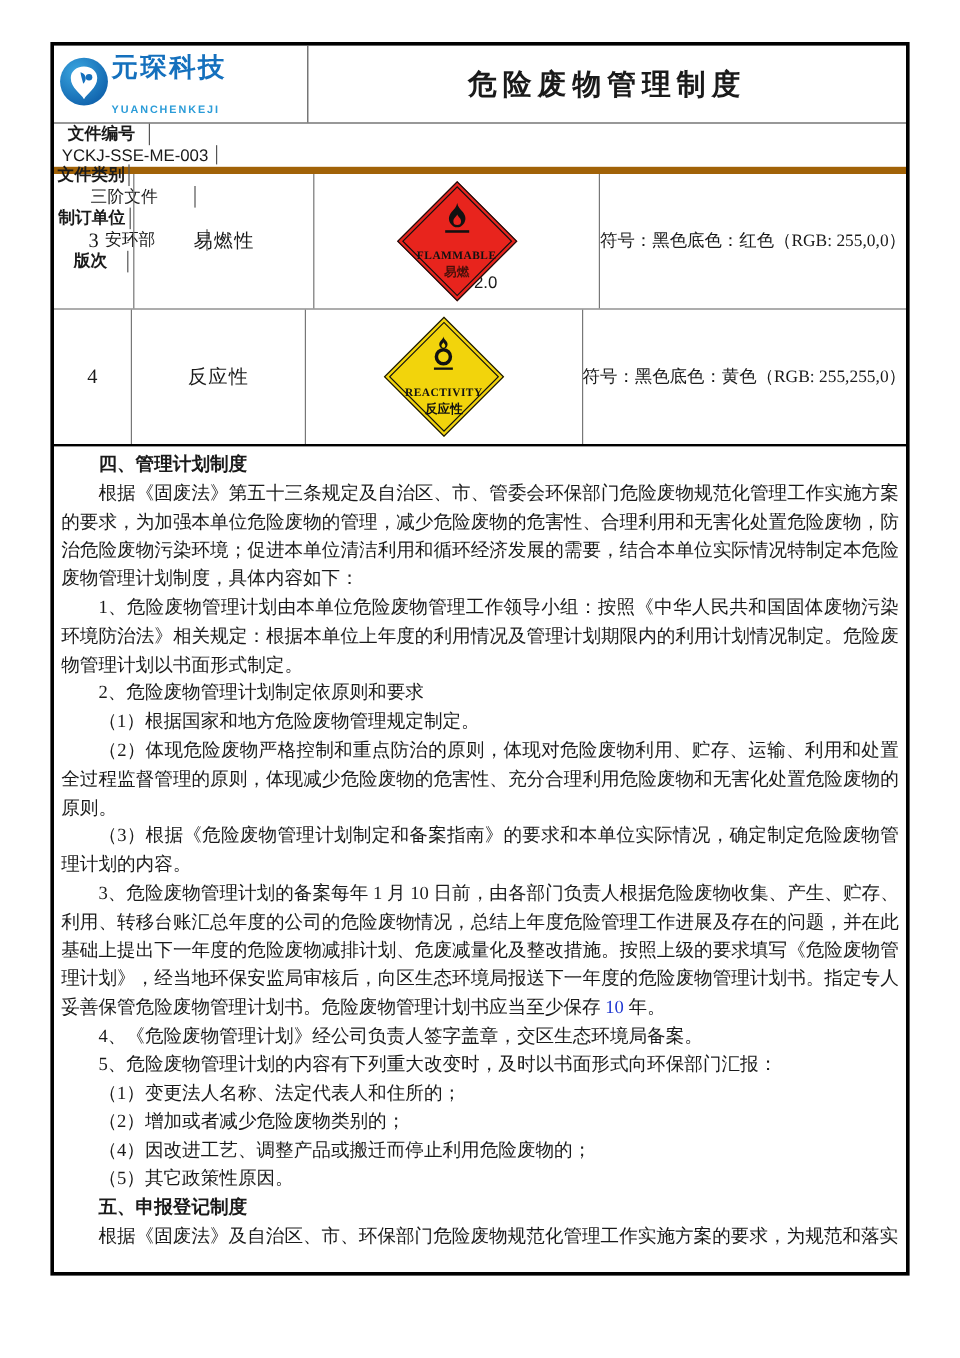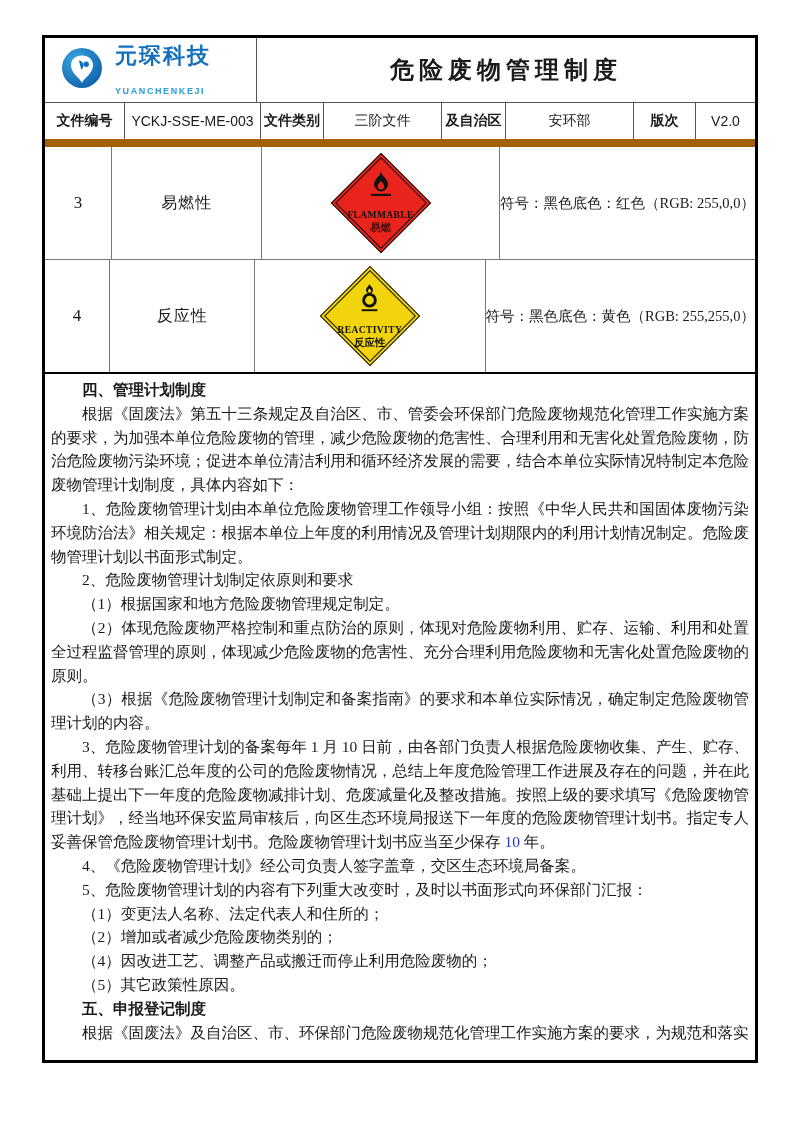--- a/index.html
+++ b/index.html
@@ -2,28 +2,28 @@
 <html style="--accent-blue: #1470bd; --logo-light-blue: #2b9cd8; --highlight-blue: #2038d2; --flammable-red: #e8241d; --reactive-yellow: #f2d40c;"><head>
 <meta charset="utf-8">
 <style>
   html,body{margin:0;padding:0;}
   body{width:800px;height:1132px;background:#ffffff;font-family:"Liberation Serif","DejaVu Serif",serif;color:#1a1a1a;}
   .page{position:relative;width:800px;height:1132px;background:#fff;overflow:hidden;}
   .frame{position:absolute;left:42px;top:35px;width:710px;height:1022px;border:3px solid #000;background:#fff;display:flex;flex-direction:column;}
 
   
   .header-row{display:flex;height:64px;border-bottom:1px solid #555;}
-  .logo-cell{width:212px;border-right:1px solid #555;display:flex;align-items:center;padding-left:16px;box-sizing:border-box;gap:12px;}
+  .logo-cell{width:212px;border-right:1px solid #555;display:flex;align-items:center;padding-left:4px;box-sizing:border-box;gap:2px;}
   .logo-text{display:flex;flex-direction:column;line-height:1;}
   .logo-cn{font-size:22px;font-weight:bold;color:var(--accent-blue);letter-spacing:2px;font-family:"Liberation Sans",sans-serif;}
   .logo-en{font-size:9px;font-weight:bold;color:var(--logo-light-blue);letter-spacing:1.6px;margin-top:20px;font-family:"Liberation Sans",sans-serif;}
   .title-cell{flex:1;display:flex;align-items:center;justify-content:center;font-size:24px;font-weight:bold;letter-spacing:5px;}
 
   
-  .meta-row{display:flex;height:36px;border-bottom:8px solid #a16207;}
+  .meta-row{display:flex;height:36px;border-bottom:6px solid #a16207;flex-direction:column;}
   .meta-cell{display:flex;align-items:center;justify-content:center;border-right:1px solid #555;box-sizing:border-box;font-size:14px;white-space:nowrap;}
   .meta-cell:last-child{border-right:none;}
   .meta-label{font-weight:600;}
   .meta-value{font-family:"Liberation Sans",sans-serif;}
   .meta-value.cjk{font-family:"Liberation Serif",serif;}
 
   
   .hz-row{display:flex;height:112px;border-bottom:1px solid #777;}
   .hz-row:last-child{border-bottom:2px solid #000;}
   .hz-cell{border-right:1px solid #777;box-sizing:border-box;display:flex;align-items:center;justify-content:center;}
@@ -75,21 +75,21 @@
         </span>
       </div>
       <div class="title-cell">危险废物管理制度</div>
     </div>
 
     <div class="meta-row" id="metaRow">
         <div class="meta-cell meta-label" style="width: 80px;">文件编号</div>
         <div class="meta-cell meta-value" style="width: 136px;">YCKJ-SSE-ME-003</div>
         <div class="meta-cell meta-label" style="width: 63px;">文件类别</div>
         <div class="meta-cell meta-value cjk" style="width: 118px;">三阶文件</div>
-        <div class="meta-cell meta-label" style="width: 64px;">及自治区</div>
+        <div class="meta-cell meta-label" style="width: 64px;">制订单位</div>
         <div class="meta-cell meta-value cjk" style="width: 128px;">安环部</div>
         <div class="meta-cell meta-label" style="width: 62px; text-align: right;">版次</div>
         <div class="meta-cell meta-value" style="flex: 1 1 0%;">V2.0</div>
       </div>
 
     <div id="hazardRows">
         <div class="hz-row">
           <div class="hz-cell hz-num">3</div>
           <div class="hz-cell hz-name">易燃性</div>
           <div class="hz-cell hz-sym">

